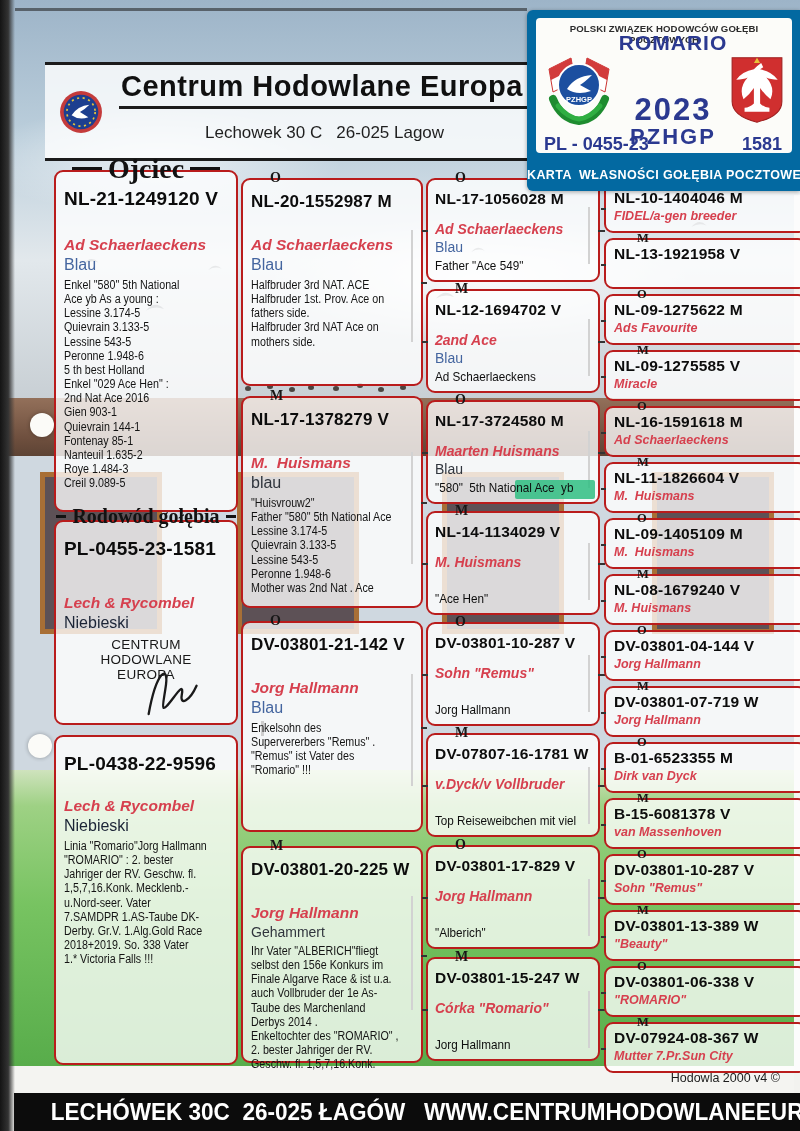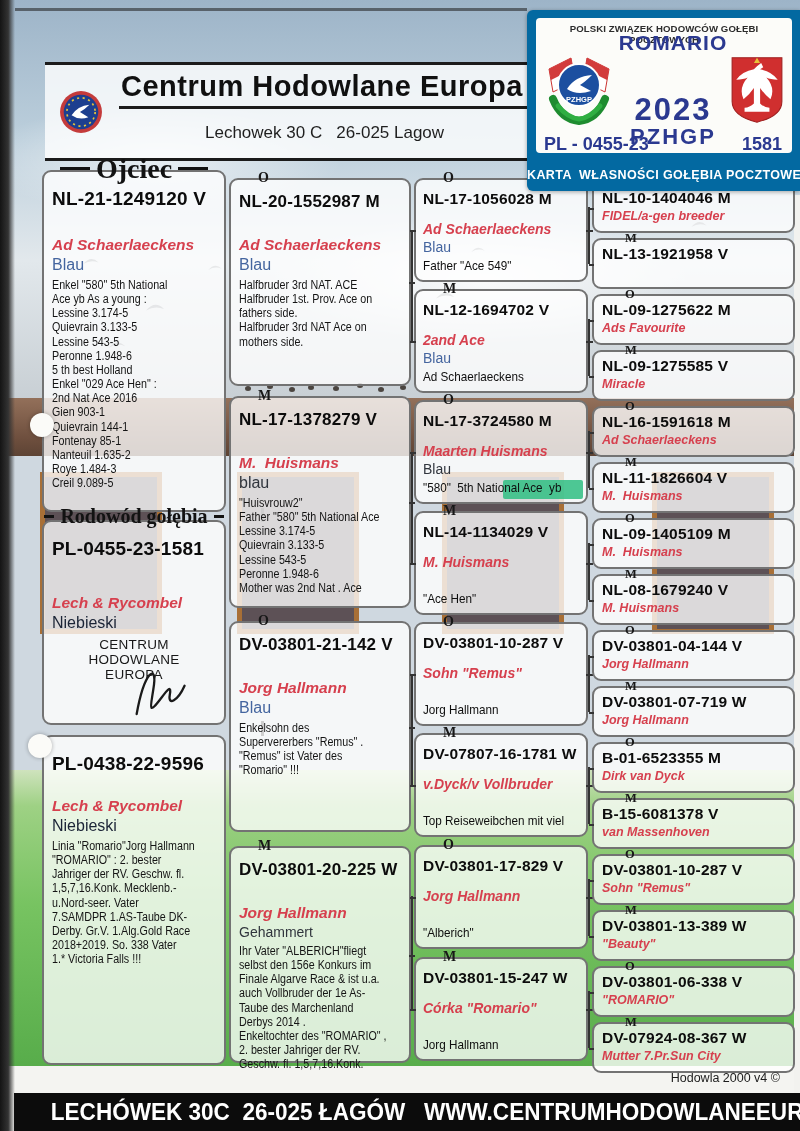--- a/index.html
+++ b/index.html
@@ -46,21 +46,21 @@
   .badge-center{text-align:center;color:#2b3990;font-weight:bold;line-height:1.02;}
   .bc-country{font-size:21px;letter-spacing:1px;}
   .bc-year{font-size:31px;letter-spacing:2px;margin-top:41px;}
   .bc-org{font-size:22px;letter-spacing:2px;}
   .badge-ids{display:flex;justify-content:space-between;padding:0 10px 0 8px;color:#2b3990;
     font-weight:bold;font-size:18px;}
   .badge-card{position:absolute;left:0;top:150px;width:100%;text-align:center;color:#fff;
     font-weight:bold;font-size:12.5px;letter-spacing:.4px;line-height:30px;white-space:pre;}
   
   .mbox,.g2box,.g3box,.g4box{position:absolute;background:rgba(255,255,255,.78);
-    border:2px solid #737373;border-radius:9px;box-sizing:border-box;z-index:10;}
+    border:2px solid #b91c1c;border-radius:9px;box-sizing:border-box;z-index:10;margin-left:12px;}
   .mbox{left:42px;width:184px;padding:4px 8px;}
   .g2box{left:229px;width:182px;padding:4px 8px;}
   .g3box{left:414px;width:174px;padding:3px 7px;display:flex;flex-direction:column;}
   .g4box{left:592px;width:203px;padding:2px 8px;}
   .tag{position:absolute;top:-10px;left:22px;font-family:"Liberation Serif",serif;font-weight:bold;
     font-size:14px;color:#181818;padding:0 5px;line-height:15px;z-index:11;}
   .g4box .tag{left:26px;top:-9px;font-size:12.5px;}
   .mtitle{position:absolute;top:-17px;left:0;width:100%;display:flex;align-items:center;
     justify-content:center;gap:6px;font-family:"Liberation Serif",serif;font-weight:bold;color:#121212;z-index:11;}
   .mtitle .ln{height:3px;background:#121212;width:30px;}

